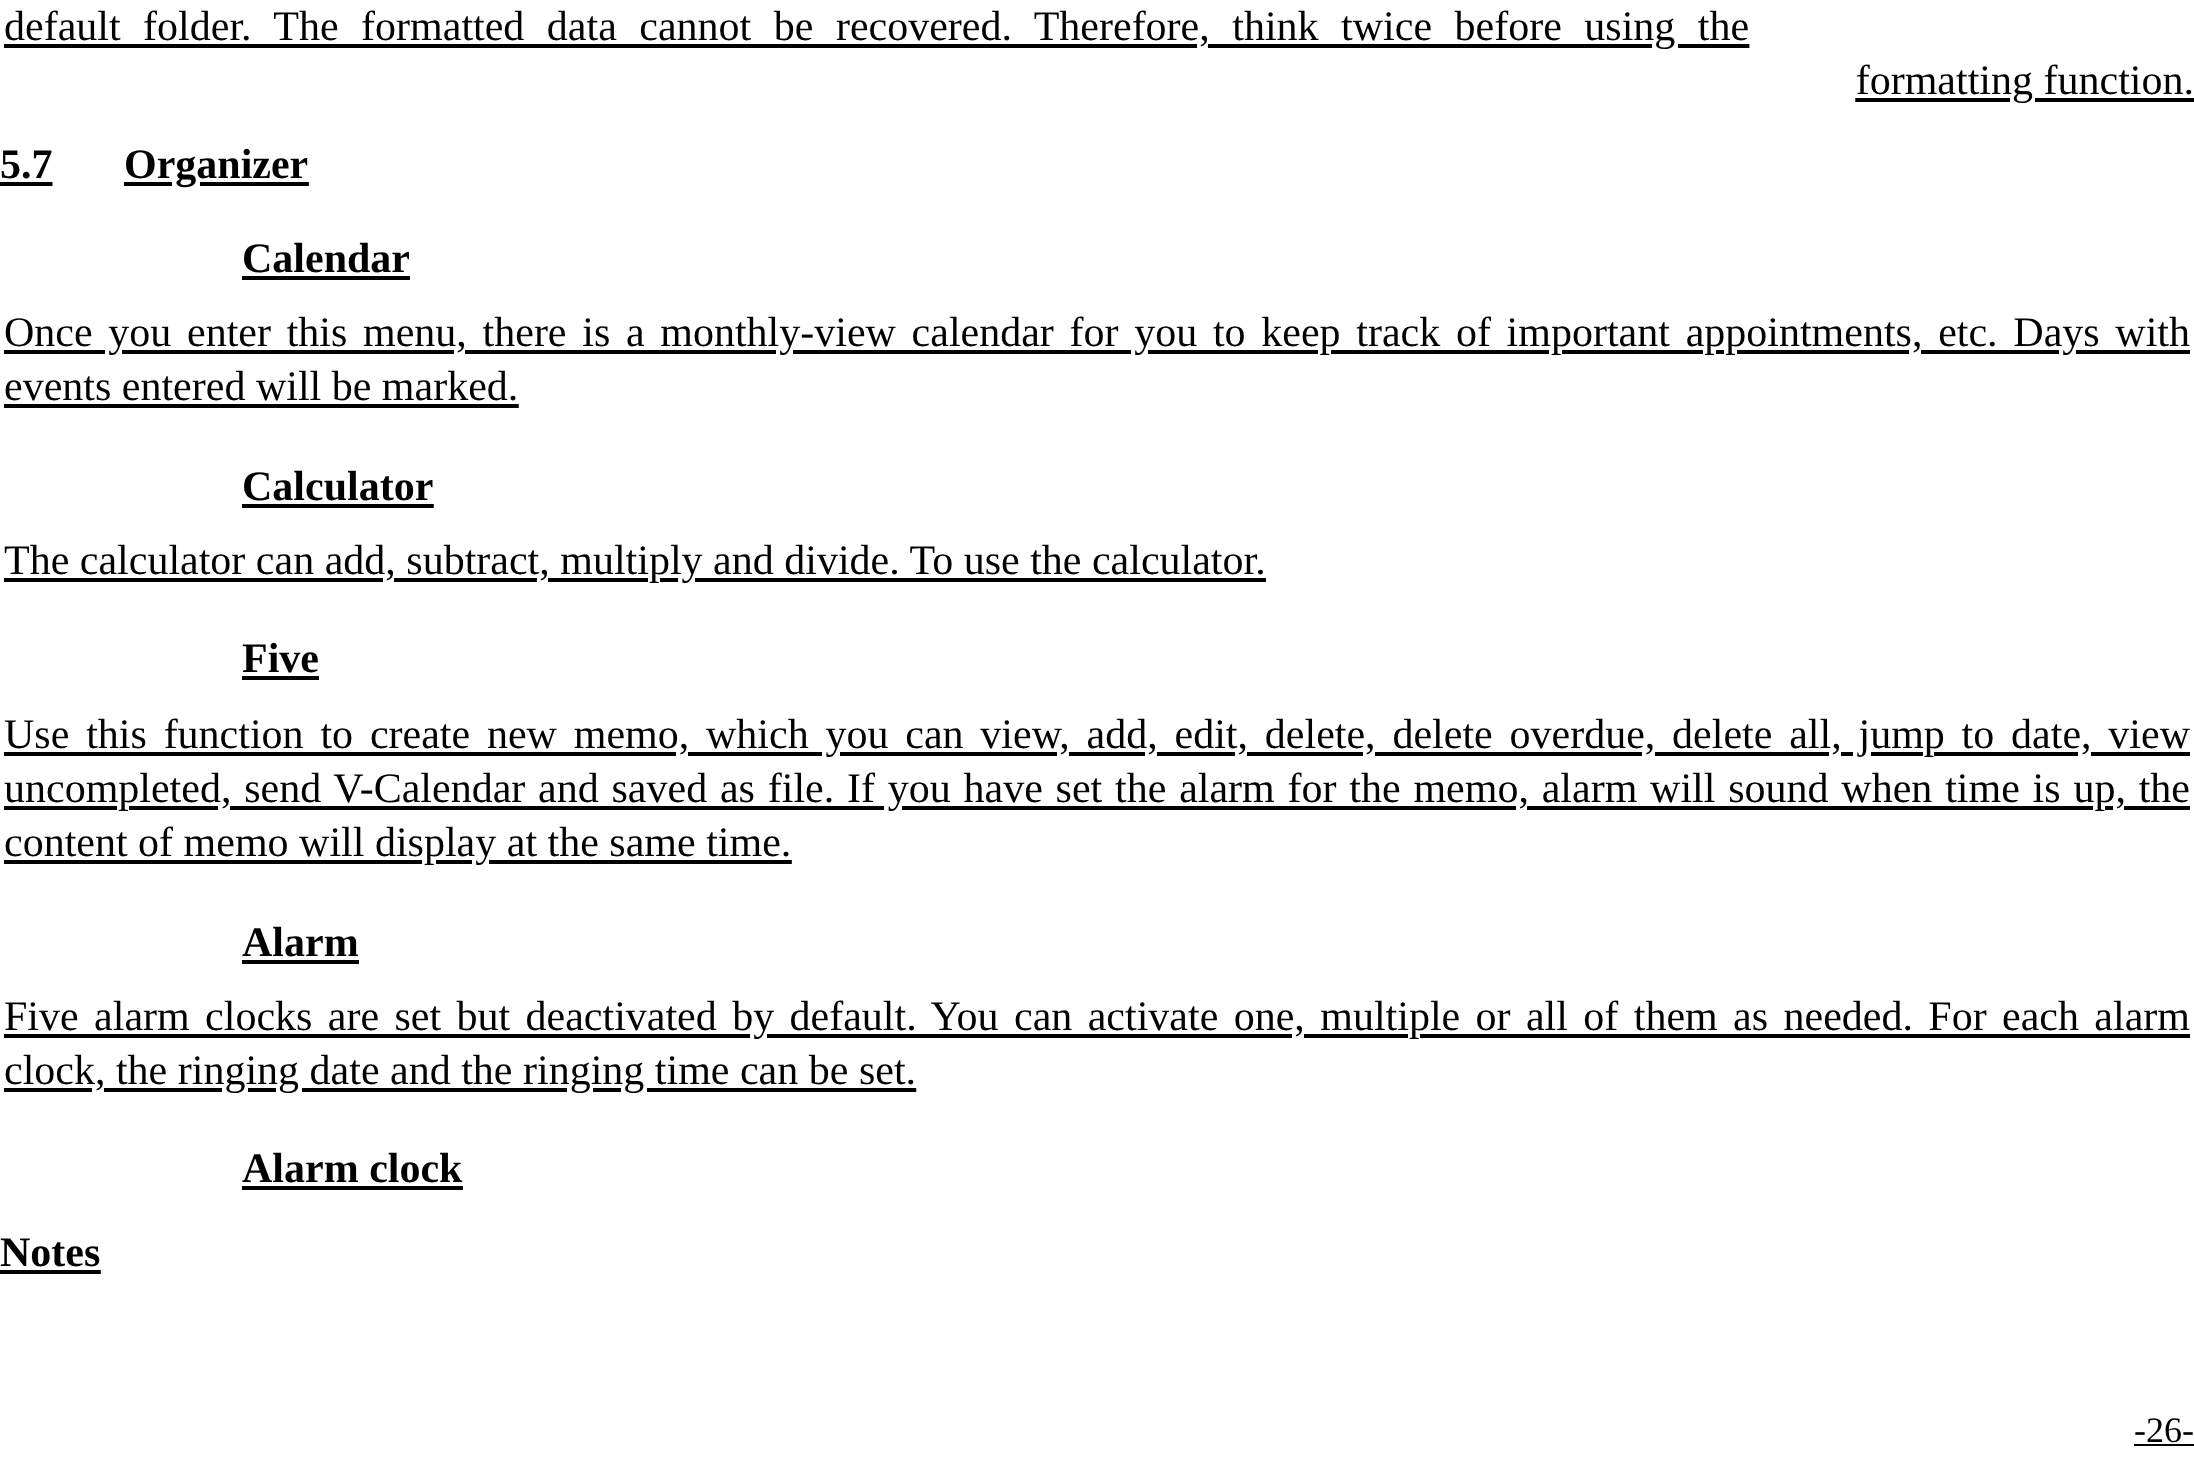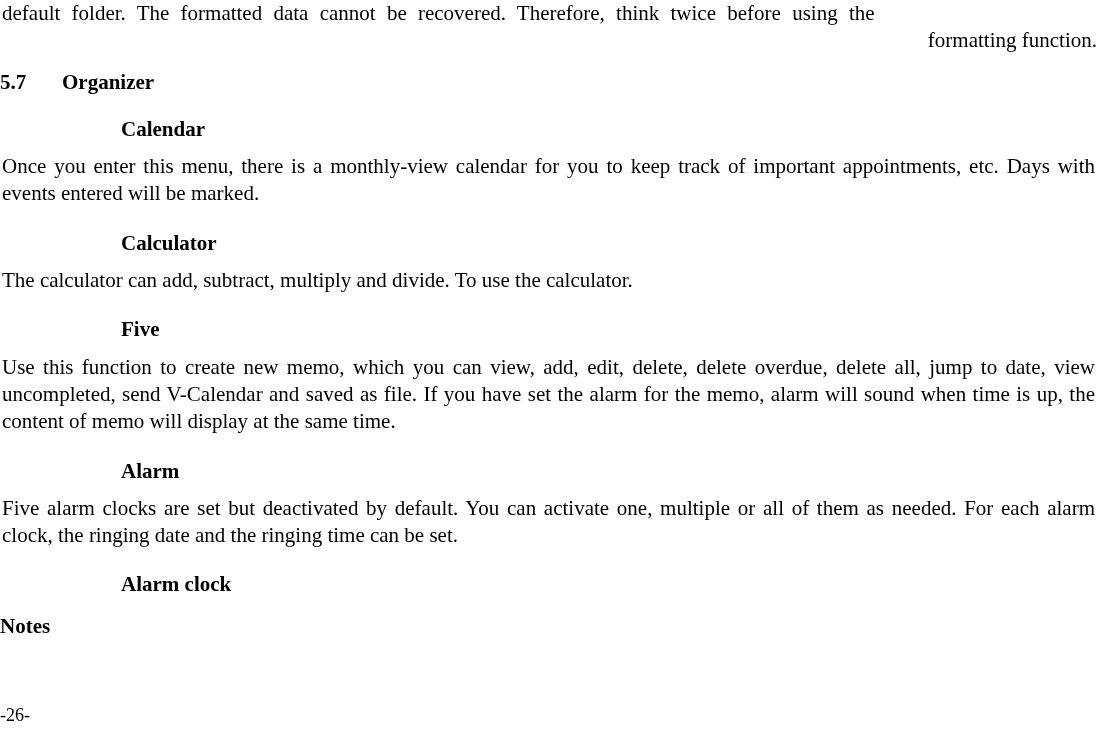--- a/index.html
+++ b/index.html
@@ -1,18 +1,19 @@
 <!DOCTYPE html>
 <html><head>
   <meta charset="utf-8">
   <style>
     * {
       margin: 0;
       padding: 0;
       box-sizing: border-box;
+      text-decoration: underline;
     }
     body {
       font-family: "Times New Roman", Times, serif;
       background: #ffffff;
       color: #000000;
       width: 1097px;
       height: 735px;
       position: relative;
       font-size: 21px;
       line-height: 1.3;
@@ -45,21 +46,21 @@
     }
     .body-text {
       padding: 0 2px 8px 2px;
       text-align: justify;
     }
     .page-number {
       position: absolute;
       bottom: 8px;
       left: 0;
       width: 100%;
-      text-align: left;
+      text-align: right;
       font-size: 18px;
     }
     .first-para {
       text-align: justify;
       text-align-last: left;
       padding: 0 2px;
       word-spacing: 6px;
     }
     .first-para-line2 {
       padding-left: 44px;

